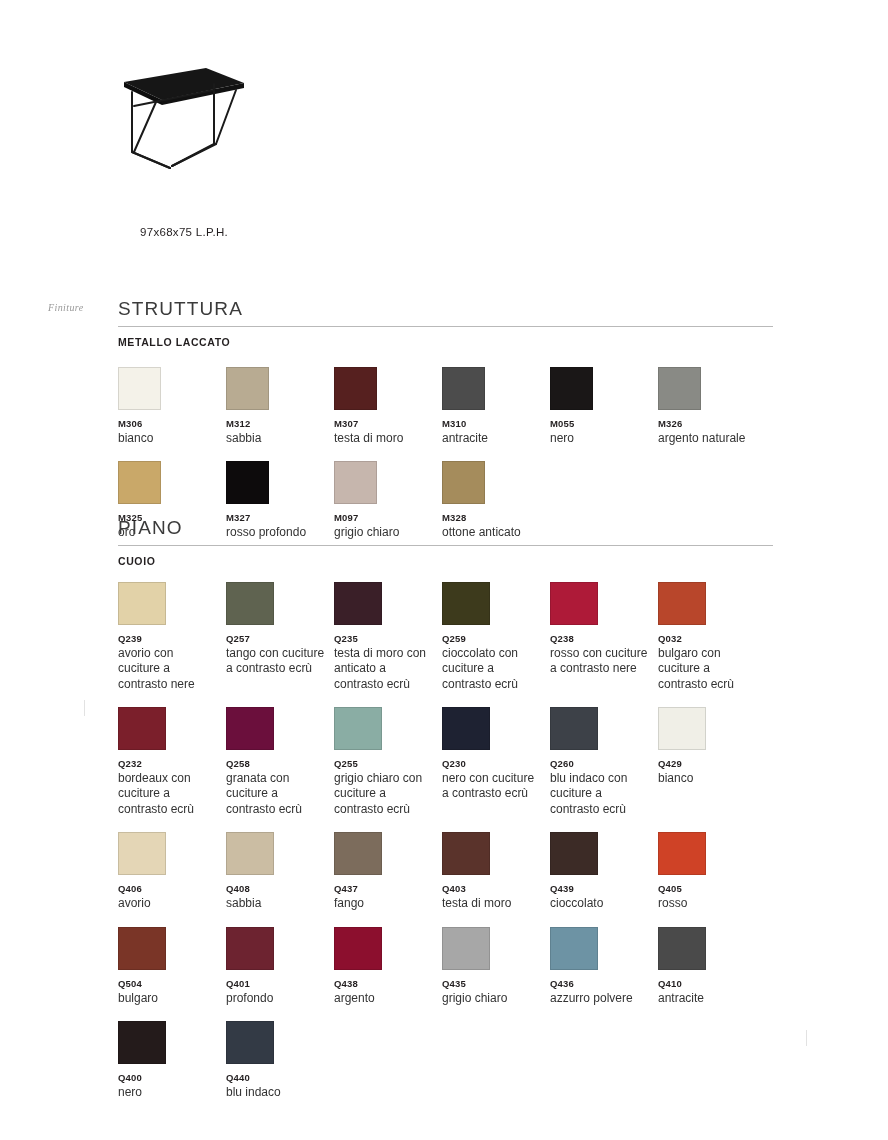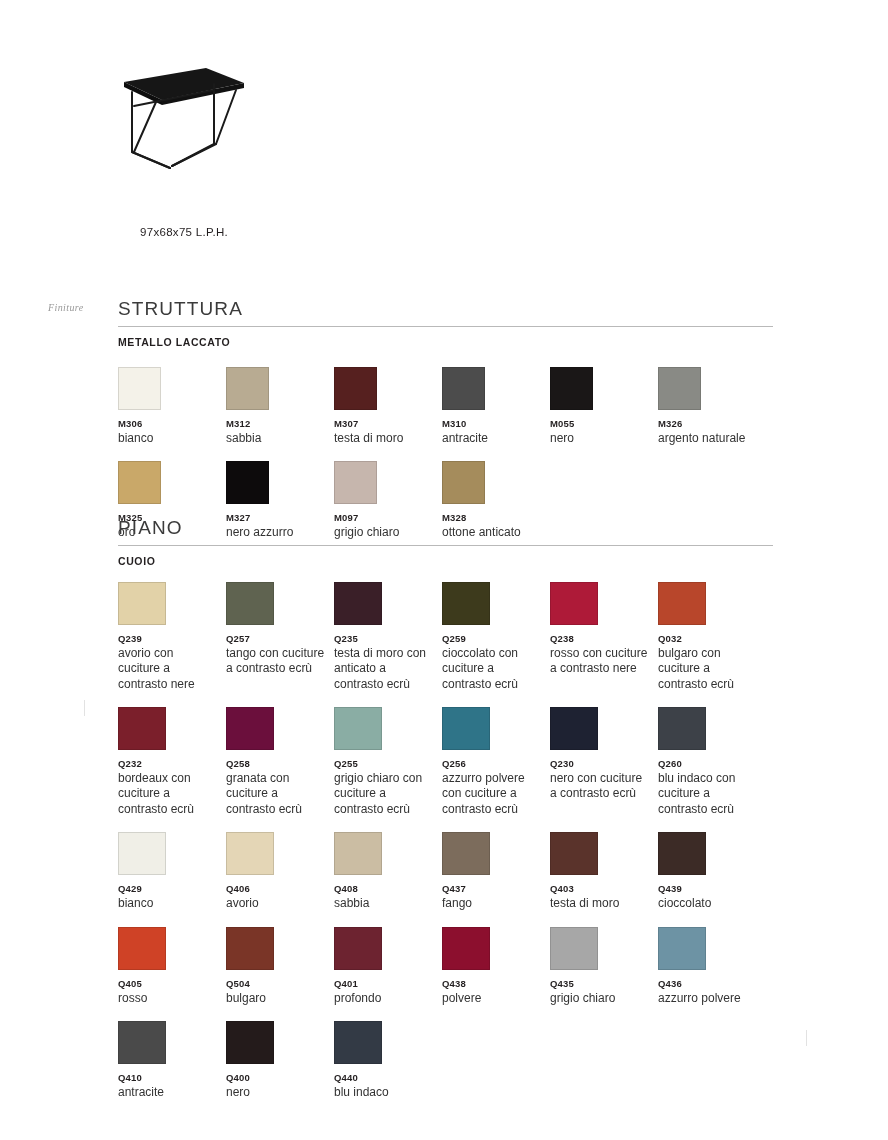--- a/index.html
+++ b/index.html
@@ -194,21 +194,21 @@
           <div class="swatch-desc">argento naturale</div>
         </div>
         <div class="swatch-cell">
           <div class="swatch-chip" style="background: rgb(201, 168, 105);"></div>
           <div class="swatch-code">M325</div>
           <div class="swatch-desc">oro</div>
         </div>
         <div class="swatch-cell">
           <div class="swatch-chip" style="background: rgb(13, 11, 12);"></div>
           <div class="swatch-code">M327</div>
-          <div class="swatch-desc">nero azzurro</div>
+          <div class="swatch-desc">rosso profondo</div>
         </div>
         <div class="swatch-cell">
           <div class="swatch-chip" style="background: rgb(198, 182, 173);"></div>
           <div class="swatch-code">M097</div>
           <div class="swatch-desc">grigio chiaro</div>
         </div>
         <div class="swatch-cell">
           <div class="swatch-chip" style="background: rgb(165, 140, 92);"></div>
           <div class="swatch-code">M328</div>
           <div class="swatch-desc">ottone anticato</div>
@@ -259,25 +259,20 @@
           <div class="swatch-chip big" style="background: rgb(107, 15, 60);"></div>
           <div class="swatch-code">Q258</div>
           <div class="swatch-desc">granata con cuciture a contrasto ecrù</div>
         </div>
         <div class="swatch-cell">
           <div class="swatch-chip big" style="background: rgb(138, 173, 164);"></div>
           <div class="swatch-code">Q255</div>
           <div class="swatch-desc">grigio chiaro con cuciture a contrasto ecrù</div>
         </div>
         <div class="swatch-cell">
-          <div class="swatch-chip big" style="background: rgb(47, 116, 136);"></div>
-          <div class="swatch-code">Q256</div>
-          <div class="swatch-desc">azzurro polvere con cuciture a contrasto ecrù</div>
-        </div>
-        <div class="swatch-cell">
           <div class="swatch-chip big" style="background: rgb(30, 34, 50);"></div>
           <div class="swatch-code">Q230</div>
           <div class="swatch-desc">nero con cuciture a contrasto ecrù</div>
         </div>
         <div class="swatch-cell">
           <div class="swatch-chip big" style="background: rgb(61, 65, 72);"></div>
           <div class="swatch-code">Q260</div>
           <div class="swatch-desc">blu indaco con cuciture a contrasto ecrù</div>
         </div>
         <div class="swatch-cell">
@@ -321,21 +316,21 @@
           <div class="swatch-desc">bulgaro</div>
         </div>
         <div class="swatch-cell">
           <div class="swatch-chip big" style="background: rgb(109, 35, 48);"></div>
           <div class="swatch-code">Q401</div>
           <div class="swatch-desc">profondo</div>
         </div>
         <div class="swatch-cell">
           <div class="swatch-chip big" style="background: rgb(140, 15, 46);"></div>
           <div class="swatch-code">Q438</div>
-          <div class="swatch-desc">polvere</div>
+          <div class="swatch-desc">argento</div>
         </div>
         <div class="swatch-cell">
           <div class="swatch-chip big" style="background: rgb(167, 167, 167);"></div>
           <div class="swatch-code">Q435</div>
           <div class="swatch-desc">grigio chiaro</div>
         </div>
         <div class="swatch-cell">
           <div class="swatch-chip big" style="background: rgb(109, 147, 164);"></div>
           <div class="swatch-code">Q436</div>
           <div class="swatch-desc">azzurro polvere</div>

